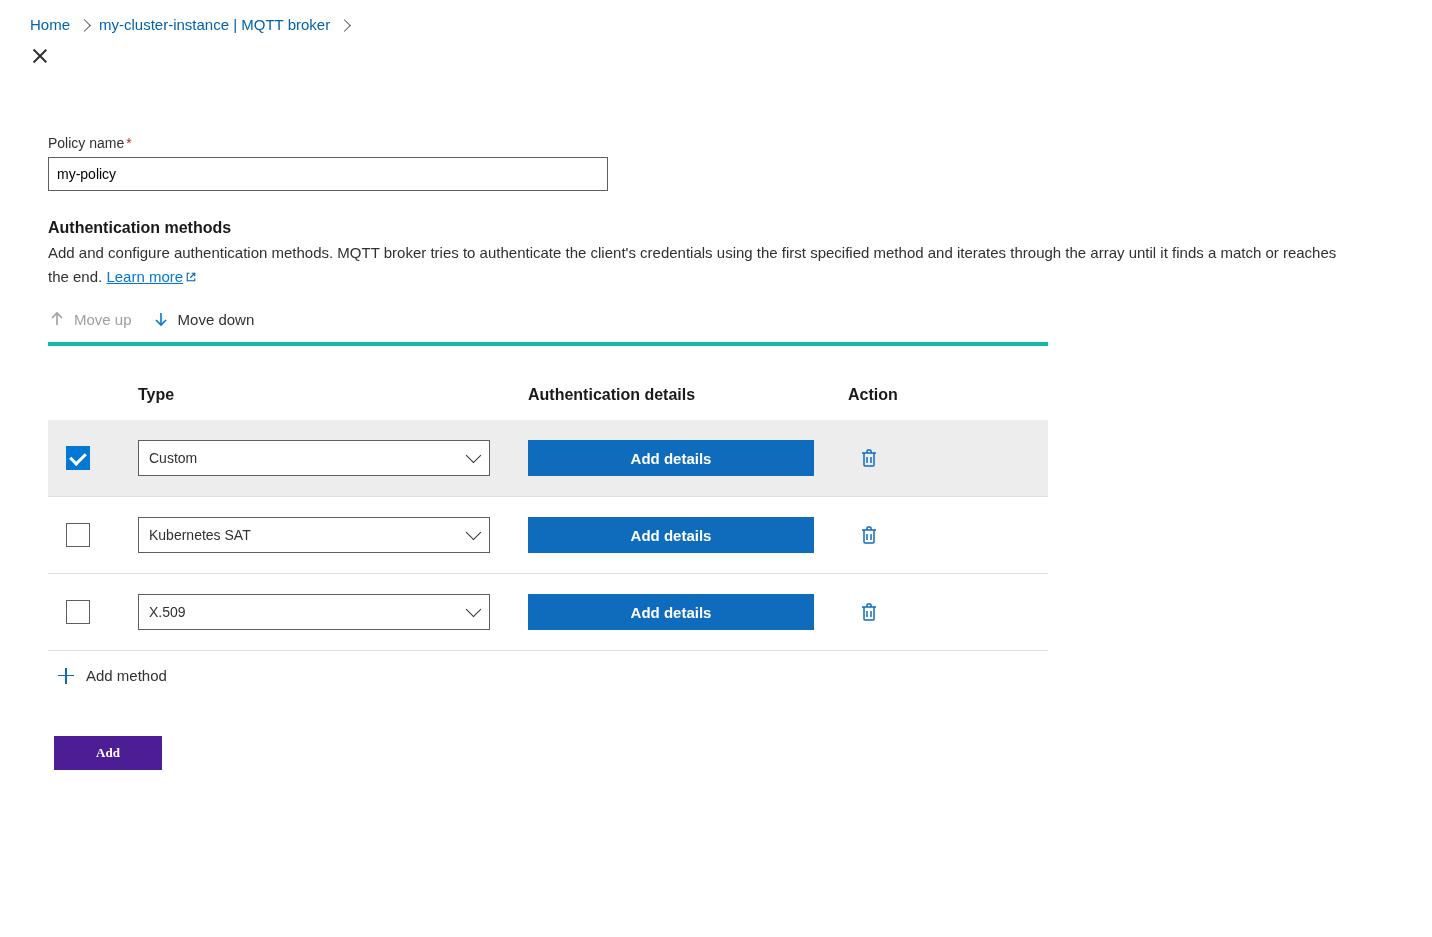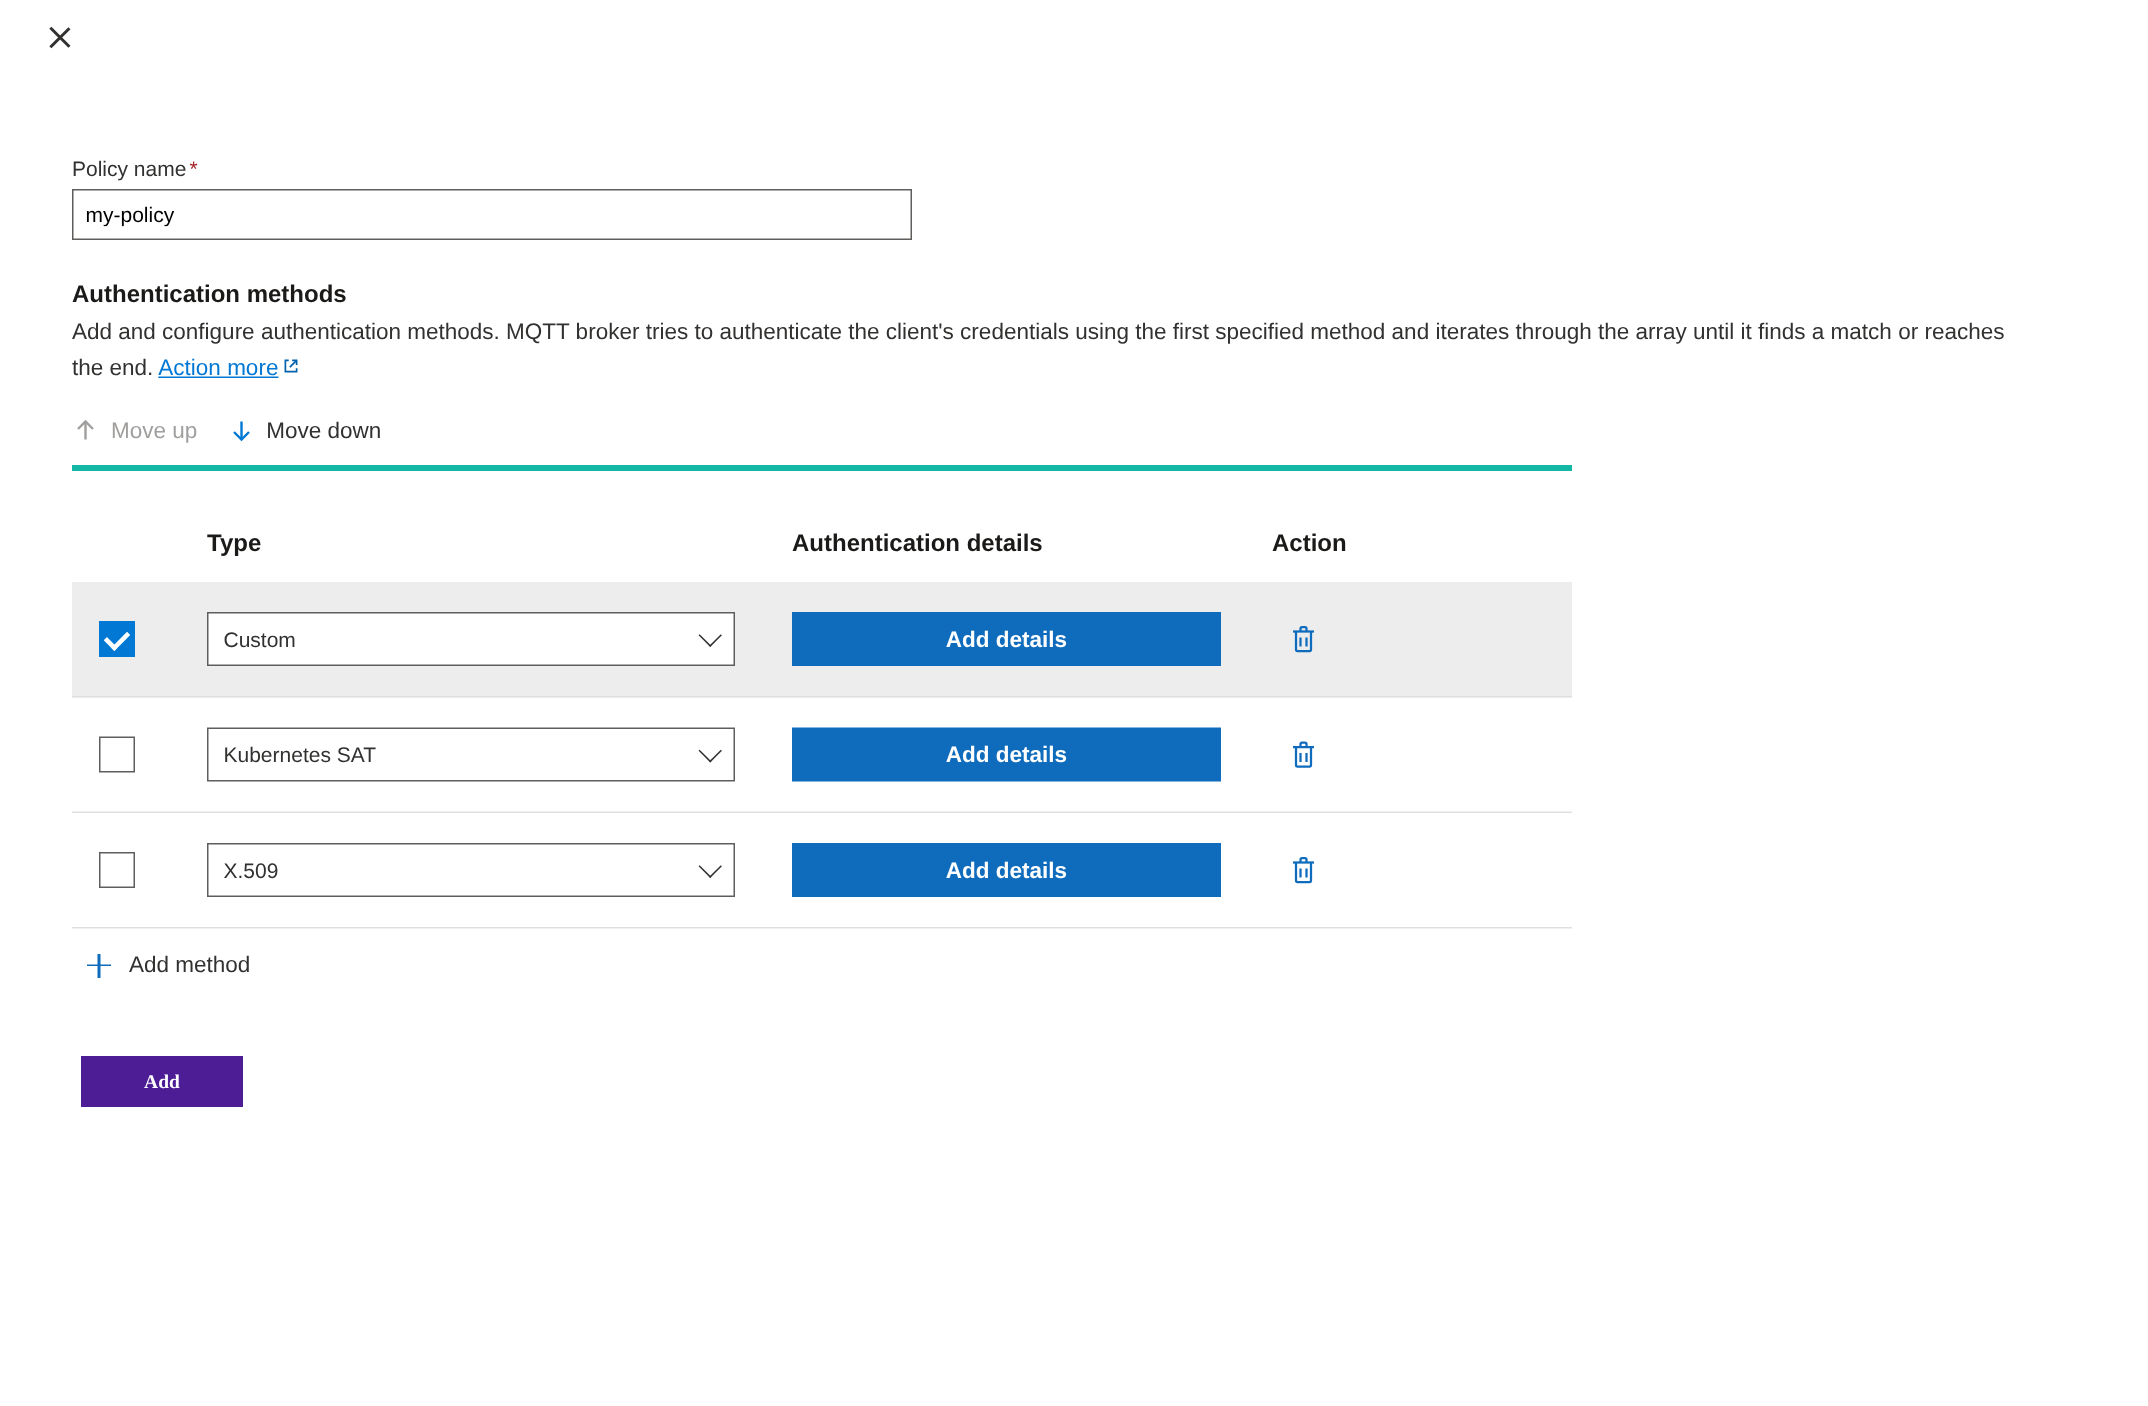--- a/index.html
+++ b/index.html
@@ -277,36 +277,42 @@
     cursor: pointer;
     font-family: Liberation Serif, serif;
     margin-left: 6px;
   }
 </style>
 </head>
 <body>
 
 <div class="page">
 
+  <nav class="breadcrumb">
+    <a class="crumb">Home</a>
+    <span class="sep"><span class="chev"></span></span>
+    <a class="crumb">my-cluster-instance | MQTT broker</a>
+    <span class="sep"><span class="chev"></span></span>
+  </nav>
 
   <div class="title-row">
     <span class="close-x"></span>
   </div>
 
   <div class="content">
 
 
     <div class="field-label">
       <span>Policy name</span><span class="req-star">*</span>
     </div>
     <input class="text-input" type="text" value="my-policy" style="">
 
     <div class="methods-heading">Authentication methods</div>
     <p class="methods-desc">
-      <span>Add and configure authentication methods. MQTT broker tries to authenticate the client's credentials using the first specified method and iterates through the array until it finds a match or reaches the end. </span><a class="learn-more" href="#"><span>Action more</span><span style="display:inline-block;vertical-align:middle;margin-left:2px;">
+      <span>Add and configure authentication methods. MQTT broker tries to authenticate the client's credentials using the first specified method and iterates through the array until it finds a match or reaches the end. </span><a class="learn-more" href="#"><span>Learn more</span><span style="display:inline-block;vertical-align:middle;margin-left:2px;">
         <svg width="12" height="12" viewBox="0 0 16 16" fill="none" stroke="#0062ad" stroke-width="1.5">
               <path d="M6 3H3v10h10v-3"></path>
               <path d="M9 3h4v4"></path>
               <path d="M13 3 7 9"></path>
             </svg>
       </span></a>
     </p>
 
     
     <div class="order-toolbar">

